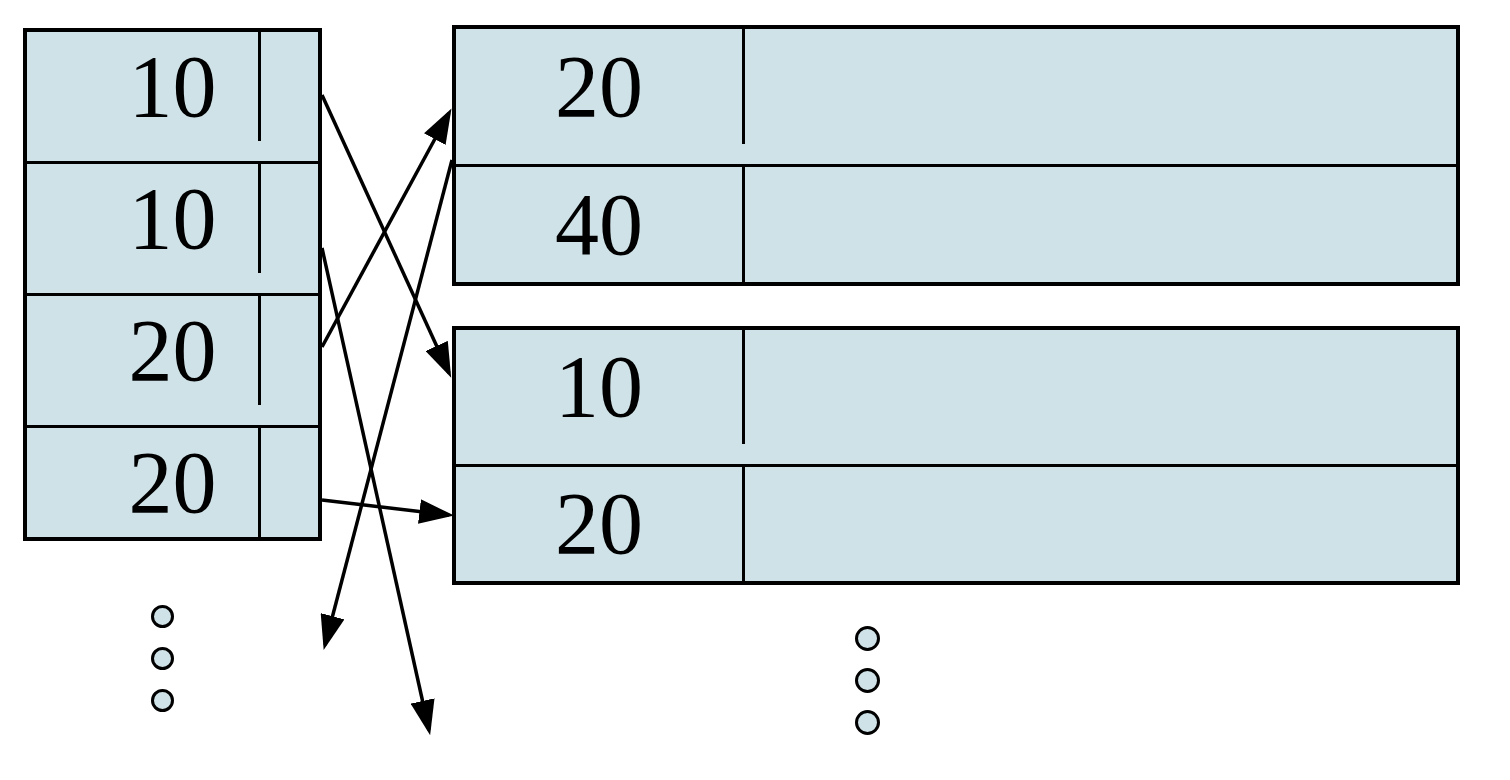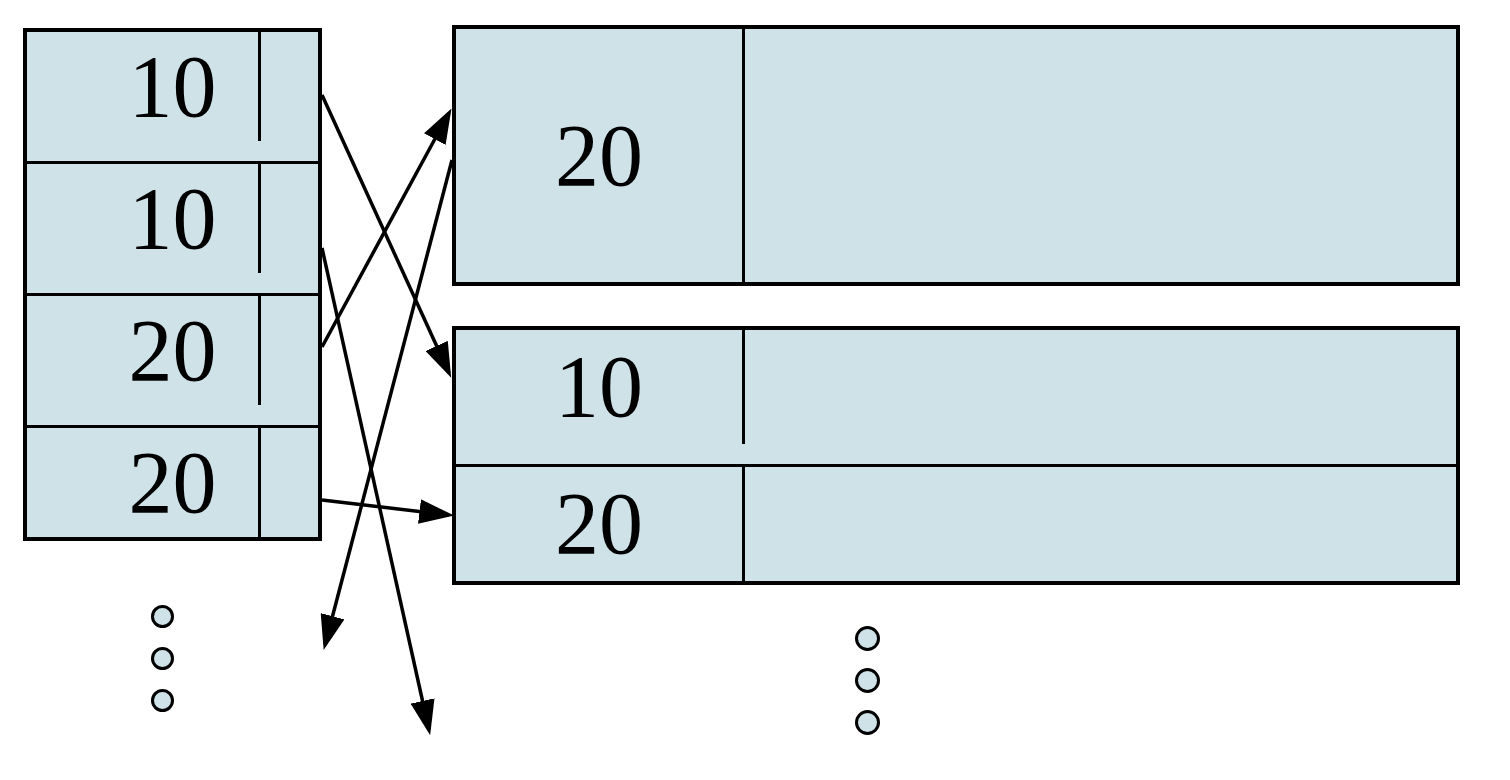--- a/index.html
+++ b/index.html
@@ -54,20 +54,24 @@
       <div class="cell-key">20</div>
       <div class="cell-rest"></div>
     </div>
   </div>
 
   <div class="tbl tbl-bucket1">
     <div class="row">
       <div class="cell-key">20</div>
       <div class="cell-rest"></div>
     </div>
+    <div class="row">
+      <div class="cell-key">40</div>
+      <div class="cell-rest"></div>
+    </div>
   </div>
 
   <div class="tbl tbl-bucket2">
     <div class="row">
       <div class="cell-key">10</div>
       <div class="cell-rest"></div>
     </div>
     <div class="row">
       <div class="cell-key">20</div>
       <div class="cell-rest"></div>

